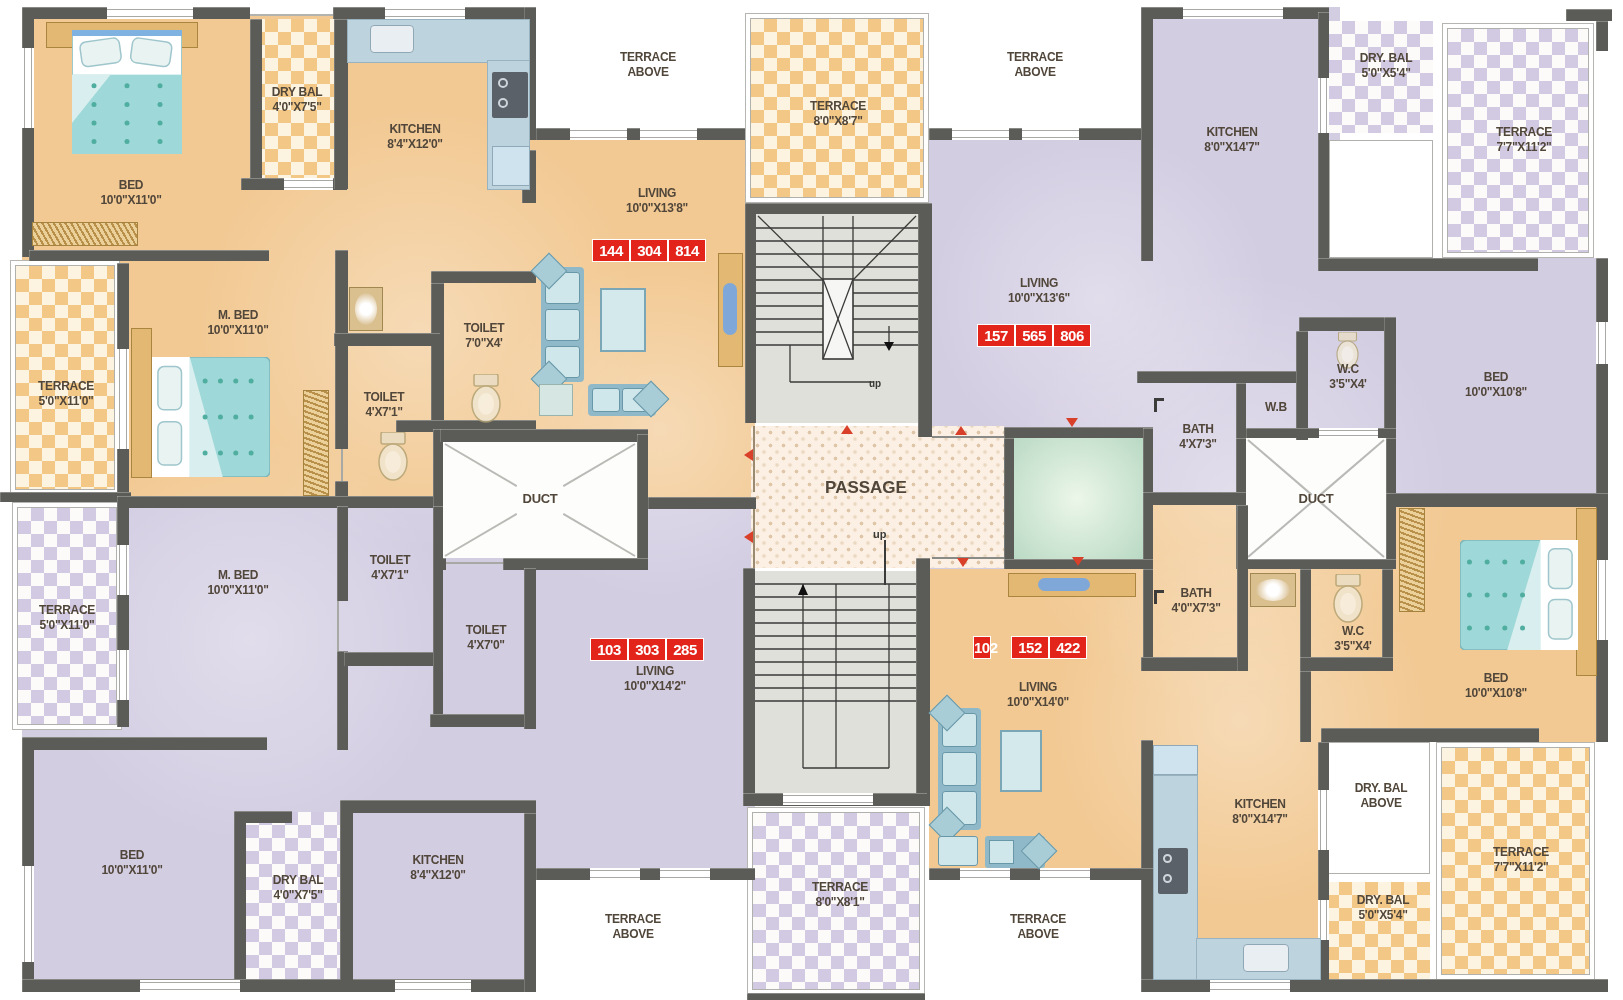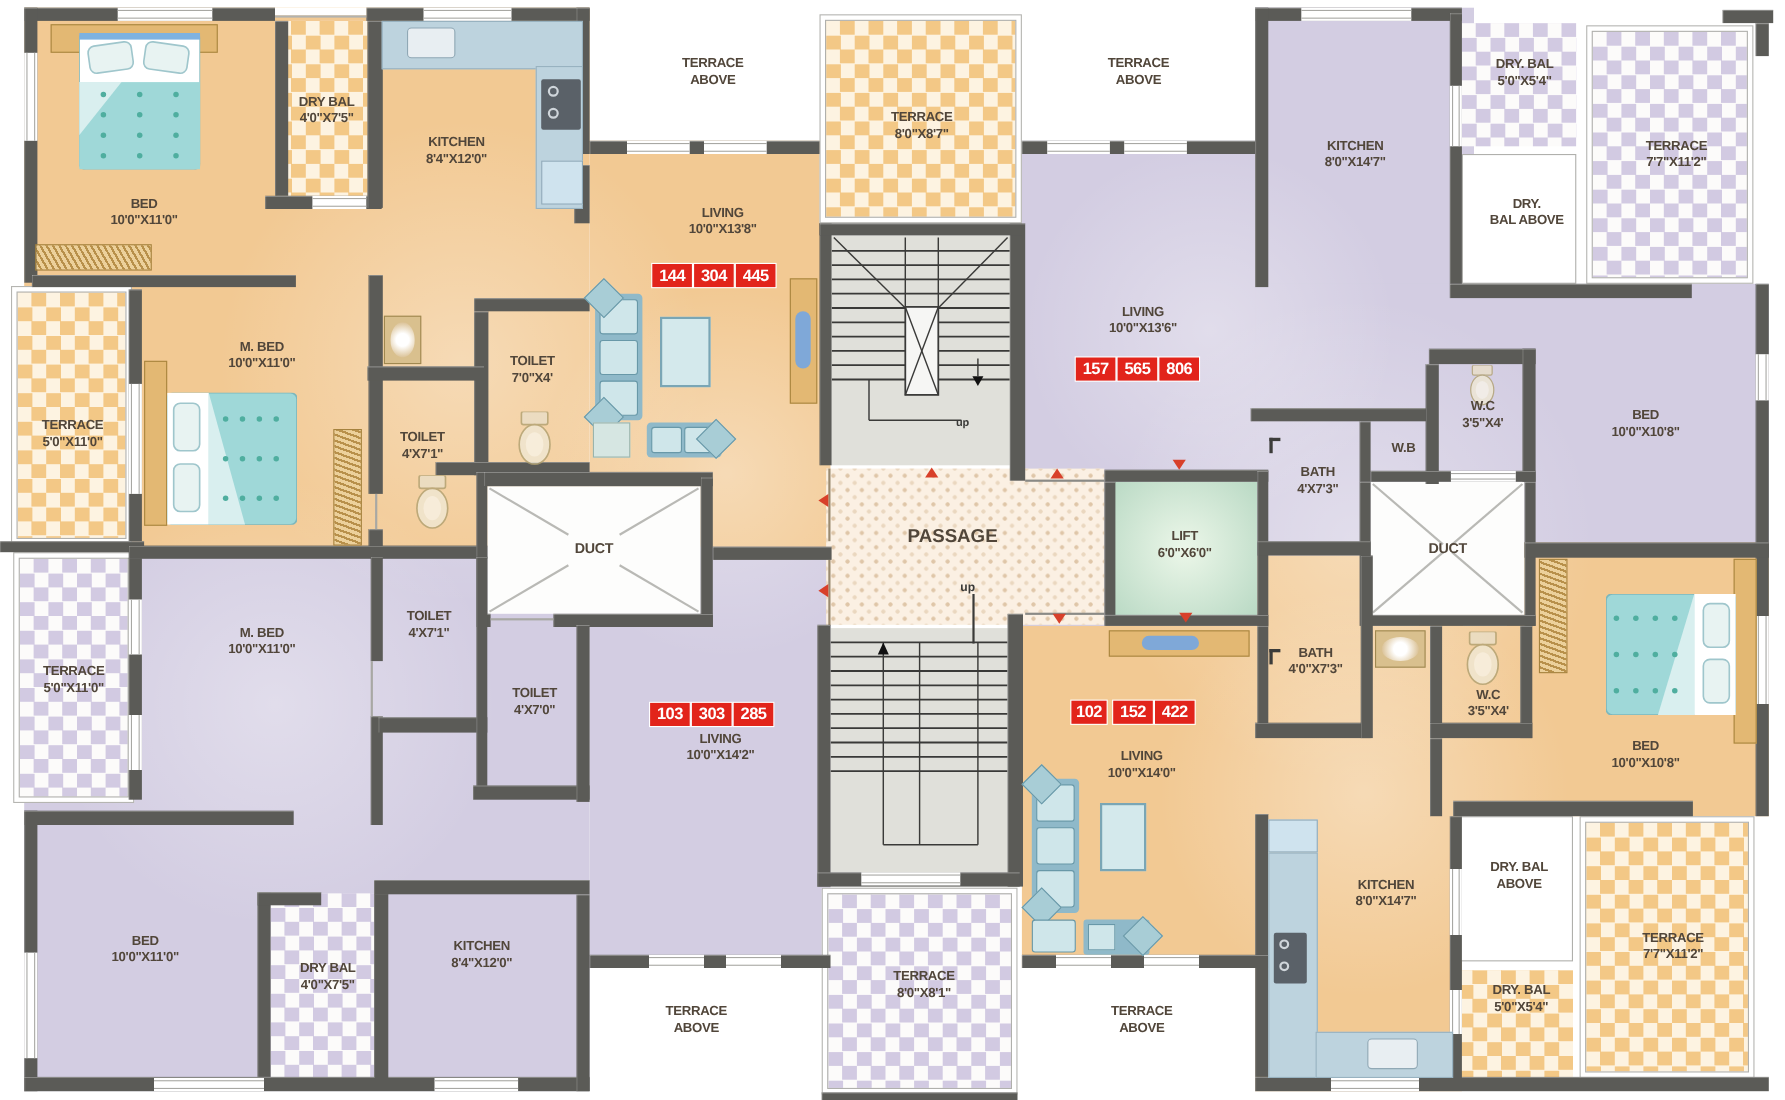--- a/index.html
+++ b/index.html
@@ -420,57 +420,55 @@
 <div style="position:absolute;left:957px;top:558px;width:0;height:0;border-left:6px solid transparent;border-right:6px solid transparent;border-top:9px solid #d8402a;"></div>
 <div style="position:absolute;left:1066px;top:418px;width:0;height:0;border-left:6px solid transparent;border-right:6px solid transparent;border-top:9px solid #d8402a;"></div>
 <div style="position:absolute;left:1072px;top:557px;width:0;height:0;border-left:6px solid transparent;border-right:6px solid transparent;border-top:9px solid #d8402a;"></div>
 <div style="position:absolute;left:841px;top:425px;width:0;height:0;border-left:6px solid transparent;border-right:6px solid transparent;border-bottom:9px solid #d8402a;"></div>
 <div style="position:absolute;left:1px;top:178px;width:260px;text-align:center;font-size:12px;line-height:15px;font-weight:bold;color:#51463a;letter-spacing:-0.3px;">BED<br>10'0"X11'0"</div>
 <div style="position:absolute;left:167px;top:85px;width:260px;text-align:center;font-size:12px;line-height:15px;font-weight:bold;color:#51463a;letter-spacing:-0.3px;">DRY BAL<br>4'0"X7'5"</div>
 <div style="position:absolute;left:285px;top:122px;width:260px;text-align:center;font-size:12px;line-height:15px;font-weight:bold;color:#51463a;letter-spacing:-0.3px;">KITCHEN<br>8'4"X12'0"</div>
 <div style="position:absolute;left:527px;top:186px;width:260px;text-align:center;font-size:12px;line-height:15px;font-weight:bold;color:#51463a;letter-spacing:-0.3px;">LIVING<br>10'0"X13'8"</div>
 <div style="position:absolute;left:593px;top:240px;width:36px;height:21px;background:#e2241b;box-shadow:0 0 0 1px #fff;color:#fff;font-weight:bold;font-size:15px;line-height:21px;text-align:center;letter-spacing:-0.5px;">144</div>
 <div style="position:absolute;left:631px;top:240px;width:36px;height:21px;background:#e2241b;box-shadow:0 0 0 1px #fff;color:#fff;font-weight:bold;font-size:15px;line-height:21px;text-align:center;letter-spacing:-0.5px;">304</div>
-<div style="position:absolute;left:669px;top:240px;width:36px;height:21px;background:#e2241b;box-shadow:0 0 0 1px #fff;color:#fff;font-weight:bold;font-size:15px;line-height:21px;text-align:center;letter-spacing:-0.5px;">445</div>
+<div style="position:absolute;left:669px;top:240px;width:36px;height:21px;background:#e2241b;box-shadow:0 0 0 1px #fff;color:#fff;font-weight:bold;font-size:15px;line-height:21px;text-align:center;letter-spacing:-0.5px;">814</div>
 <div style="position:absolute;left:108px;top:308px;width:260px;text-align:center;font-size:12px;line-height:15px;font-weight:bold;color:#51463a;letter-spacing:-0.3px;">M. BED<br>10'0"X11'0"</div>
 <div style="position:absolute;left:-64px;top:379px;width:260px;text-align:center;font-size:12px;line-height:15px;font-weight:bold;color:#51463a;letter-spacing:-0.3px;">TERRACE<br>5'0"X11'0"</div>
 <div style="position:absolute;left:354px;top:321px;width:260px;text-align:center;font-size:12px;line-height:15px;font-weight:bold;color:#51463a;letter-spacing:-0.3px;">TOILET<br>7'0"X4'</div>
 <div style="position:absolute;left:254px;top:390px;width:260px;text-align:center;font-size:12px;line-height:15px;font-weight:bold;color:#51463a;letter-spacing:-0.3px;">TOILET<br>4'X7'1''</div>
 <div style="position:absolute;left:736px;top:478px;width:260px;text-align:center;font-size:17px;line-height:20px;font-weight:bold;color:#51463a;letter-spacing:0px;">PASSAGE</div>
 <div style="position:absolute;left:708px;top:99px;width:260px;text-align:center;font-size:12px;line-height:15px;font-weight:bold;color:#51463a;letter-spacing:-0.3px;">TERRACE<br>8'0"X8'7"</div>
 <div style="position:absolute;left:518px;top:50px;width:260px;text-align:center;font-size:12px;line-height:15px;font-weight:bold;color:#51463a;letter-spacing:-0.3px;">TERRACE<br>ABOVE</div>
 <div style="position:absolute;left:905px;top:50px;width:260px;text-align:center;font-size:12px;line-height:15px;font-weight:bold;color:#51463a;letter-spacing:-0.3px;">TERRACE<br>ABOVE</div>
 <div style="position:absolute;left:503px;top:912px;width:260px;text-align:center;font-size:12px;line-height:15px;font-weight:bold;color:#51463a;letter-spacing:-0.3px;">TERRACE<br>ABOVE</div>
 <div style="position:absolute;left:908px;top:912px;width:260px;text-align:center;font-size:12px;line-height:15px;font-weight:bold;color:#51463a;letter-spacing:-0.3px;">TERRACE<br>ABOVE</div>
 <div style="position:absolute;left:909px;top:276px;width:260px;text-align:center;font-size:12px;line-height:15px;font-weight:bold;color:#51463a;letter-spacing:-0.3px;">LIVING<br>10'0"X13'6"</div>
 <div style="position:absolute;left:978px;top:325px;width:36px;height:21px;background:#e2241b;box-shadow:0 0 0 1px #fff;color:#fff;font-weight:bold;font-size:15px;line-height:21px;text-align:center;letter-spacing:-0.5px;">157</div>
 <div style="position:absolute;left:1016px;top:325px;width:36px;height:21px;background:#e2241b;box-shadow:0 0 0 1px #fff;color:#fff;font-weight:bold;font-size:15px;line-height:21px;text-align:center;letter-spacing:-0.5px;">565</div>
 <div style="position:absolute;left:1054px;top:325px;width:36px;height:21px;background:#e2241b;box-shadow:0 0 0 1px #fff;color:#fff;font-weight:bold;font-size:15px;line-height:21px;text-align:center;letter-spacing:-0.5px;">806</div>
 <div style="position:absolute;left:1102px;top:125px;width:260px;text-align:center;font-size:12px;line-height:15px;font-weight:bold;color:#51463a;letter-spacing:-0.3px;">KITCHEN<br>8'0"X14'7"</div>
 <div style="position:absolute;left:1256px;top:51px;width:260px;text-align:center;font-size:12px;line-height:15px;font-weight:bold;color:#51463a;letter-spacing:-0.3px;">DRY. BAL<br>5'0"X5'4"</div>
-<div style="position:absolute;left:1258px;top:178px;width:260px;text-align:center;font-size:12px;line-height:15px;font-weight:bold;color:#51463a;letter-spacing:-0.3px;">DRY.<br>BAL ABOVE</div>
 <div style="position:absolute;left:1394px;top:125px;width:260px;text-align:center;font-size:12px;line-height:15px;font-weight:bold;color:#51463a;letter-spacing:-0.3px;">TERRACE<br>7'7"X11'2"</div>
 <div style="position:absolute;left:1218px;top:362px;width:260px;text-align:center;font-size:12px;line-height:15px;font-weight:bold;color:#51463a;letter-spacing:-0.3px;">W.C<br>3'5"X4'</div>
 <div style="position:absolute;left:1366px;top:370px;width:260px;text-align:center;font-size:12px;line-height:15px;font-weight:bold;color:#51463a;letter-spacing:-0.3px;">BED<br>10'0"X10'8"</div>
 <div style="position:absolute;left:1068px;top:422px;width:260px;text-align:center;font-size:12px;line-height:15px;font-weight:bold;color:#51463a;letter-spacing:-0.3px;">BATH<br>4'X7'3"</div>
 <div style="position:absolute;left:1146px;top:400px;width:260px;text-align:center;font-size:12px;line-height:15px;font-weight:bold;color:#51463a;letter-spacing:-0.3px;">W.B</div>
-<div style="position:absolute;left:947px;top:480px;width:260px;text-align:center;font-size:12px;line-height:15px;font-weight:bold;color:#51463a;letter-spacing:-0.3px;">LIFT<br>6'0"X6'0"</div>
 <div style="position:absolute;left:108px;top:568px;width:260px;text-align:center;font-size:12px;line-height:15px;font-weight:bold;color:#51463a;letter-spacing:-0.3px;">M. BED<br>10'0"X11'0"</div>
 <div style="position:absolute;left:260px;top:553px;width:260px;text-align:center;font-size:12px;line-height:15px;font-weight:bold;color:#51463a;letter-spacing:-0.3px;">TOILET<br>4'X7'1"</div>
 <div style="position:absolute;left:356px;top:623px;width:260px;text-align:center;font-size:12px;line-height:15px;font-weight:bold;color:#51463a;letter-spacing:-0.3px;">TOILET<br>4'X7'0"</div>
 <div style="position:absolute;left:-63px;top:603px;width:260px;text-align:center;font-size:12px;line-height:15px;font-weight:bold;color:#51463a;letter-spacing:-0.3px;">TERRACE<br>5'0"X11'0"</div>
 <div style="position:absolute;left:2px;top:848px;width:260px;text-align:center;font-size:12px;line-height:15px;font-weight:bold;color:#51463a;letter-spacing:-0.3px;">BED<br>10'0"X11'0"</div>
 <div style="position:absolute;left:168px;top:873px;width:260px;text-align:center;font-size:12px;line-height:15px;font-weight:bold;color:#51463a;letter-spacing:-0.3px;">DRY BAL<br>4'0"X7'5"</div>
 <div style="position:absolute;left:308px;top:853px;width:260px;text-align:center;font-size:12px;line-height:15px;font-weight:bold;color:#51463a;letter-spacing:-0.3px;">KITCHEN<br>8'4"X12'0"</div>
 <div style="position:absolute;left:591px;top:639px;width:36px;height:21px;background:#e2241b;box-shadow:0 0 0 1px #fff;color:#fff;font-weight:bold;font-size:15px;line-height:21px;text-align:center;letter-spacing:-0.5px;">103</div>
 <div style="position:absolute;left:629px;top:639px;width:36px;height:21px;background:#e2241b;box-shadow:0 0 0 1px #fff;color:#fff;font-weight:bold;font-size:15px;line-height:21px;text-align:center;letter-spacing:-0.5px;">303</div>
 <div style="position:absolute;left:667px;top:639px;width:36px;height:21px;background:#e2241b;box-shadow:0 0 0 1px #fff;color:#fff;font-weight:bold;font-size:15px;line-height:21px;text-align:center;letter-spacing:-0.5px;">285</div>
 <div style="position:absolute;left:525px;top:664px;width:260px;text-align:center;font-size:12px;line-height:15px;font-weight:bold;color:#51463a;letter-spacing:-0.3px;">LIVING<br>10'0"X14'2"</div>
 <div style="position:absolute;left:710px;top:880px;width:260px;text-align:center;font-size:12px;line-height:15px;font-weight:bold;color:#51463a;letter-spacing:-0.3px;">TERRACE<br>8'0"X8'1"</div>
-<div style="position:absolute;left:974px;top:637px;width:32px;height:21px;background:#e2241b;box-shadow:0 0 0 1px #fff;color:#fff;font-weight:bold;font-size:15px;line-height:21px;text-align:center;letter-spacing:-0.5px;">102</div>
+<div style="position:absolute;left:974px;top:637px;width:16px;height:21px;background:#e2241b;box-shadow:0 0 0 1px #fff;color:#fff;font-weight:bold;font-size:15px;line-height:21px;text-align:center;letter-spacing:-0.5px;">102</div>
 <div style="position:absolute;left:1012px;top:637px;width:36px;height:21px;background:#e2241b;box-shadow:0 0 0 1px #fff;color:#fff;font-weight:bold;font-size:15px;line-height:21px;text-align:center;letter-spacing:-0.5px;">152</div>
 <div style="position:absolute;left:1050px;top:637px;width:36px;height:21px;background:#e2241b;box-shadow:0 0 0 1px #fff;color:#fff;font-weight:bold;font-size:15px;line-height:21px;text-align:center;letter-spacing:-0.5px;">422</div>
 <div style="position:absolute;left:908px;top:680px;width:260px;text-align:center;font-size:12px;line-height:15px;font-weight:bold;color:#51463a;letter-spacing:-0.3px;">LIVING<br>10'0"X14'0"</div>
 <div style="position:absolute;left:1066px;top:586px;width:260px;text-align:center;font-size:12px;line-height:15px;font-weight:bold;color:#51463a;letter-spacing:-0.3px;">BATH<br>4'0"X7'3"</div>
 <div style="position:absolute;left:1223px;top:624px;width:260px;text-align:center;font-size:12px;line-height:15px;font-weight:bold;color:#51463a;letter-spacing:-0.3px;">W.C<br>3'5"X4'</div>
 <div style="position:absolute;left:1366px;top:671px;width:260px;text-align:center;font-size:12px;line-height:15px;font-weight:bold;color:#51463a;letter-spacing:-0.3px;">BED<br>10'0"X10'8"</div>
 <div style="position:absolute;left:1130px;top:797px;width:260px;text-align:center;font-size:12px;line-height:15px;font-weight:bold;color:#51463a;letter-spacing:-0.3px;">KITCHEN<br>8'0"X14'7"</div>
 <div style="position:absolute;left:1251px;top:781px;width:260px;text-align:center;font-size:12px;line-height:15px;font-weight:bold;color:#51463a;letter-spacing:-0.3px;">DRY. BAL<br>ABOVE</div>
 <div style="position:absolute;left:1253px;top:893px;width:260px;text-align:center;font-size:12px;line-height:15px;font-weight:bold;color:#51463a;letter-spacing:-0.3px;">DRY. BAL<br>5'0"X5'4"</div>
 <div style="position:absolute;left:1391px;top:845px;width:260px;text-align:center;font-size:12px;line-height:15px;font-weight:bold;color:#51463a;letter-spacing:-0.3px;">TERRACE<br>7'7"X11'2"</div>

